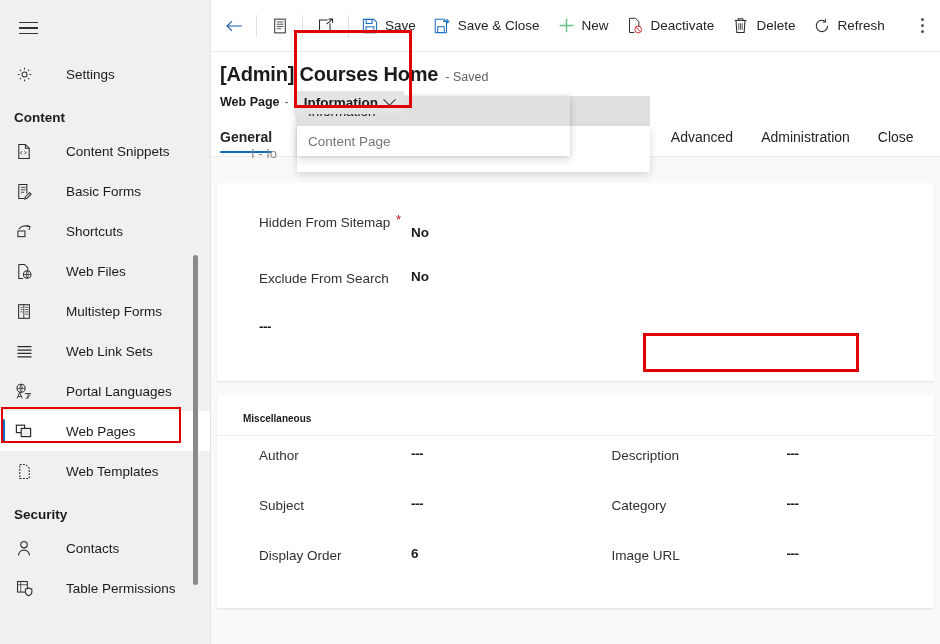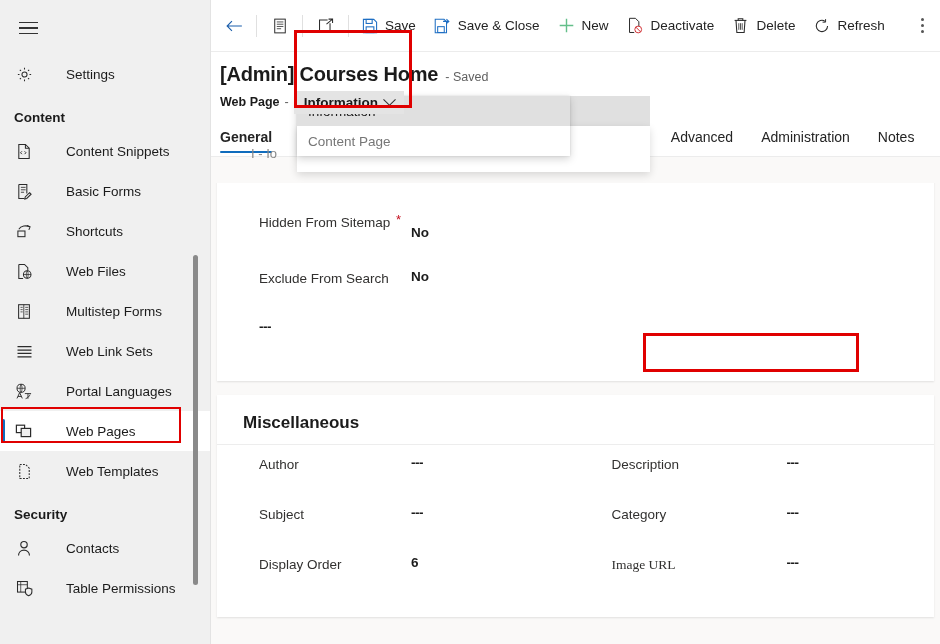--- a/index.html
+++ b/index.html
@@ -178,21 +178,21 @@
     background: #faf9f8;
     padding: 0 6px;
     overflow: hidden;
   }
   .card {
     background: #ffffff; margin: 0 0 14px 0;
     box-shadow: 0 0.6px 1.8px rgba(0,0,0,0.10), 0 0.1px 0.3px rgba(0,0,0,0.07);
   }
   .card.top { margin-top: -12px; }
   .sec-title {
-    font-size: 17px; font-weight: bold; color: #1b1b1b;
+    font-size: 10px; font-weight: bold; color: #1b1b1b;
     padding: 18px 0 11px 26px;
     border-bottom: 1px solid #ededed;
   }
   .grid2 { display: flex; }
   .col { width: 50%; padding: 8px 0 14px 0; }
   .row {
     display: flex; align-items: flex-start;
     min-height: 50px; padding-left: 42px; position: relative;
   }
   .row .lab {
@@ -483,21 +483,21 @@
           <span class="chev"></span>
         </span>
       </div>
     </div>
 
     <div class="tabs">
       <span class="tab sel">General</span>
       <span class="tab" style="margin-left:268px;">ontrol Rules</span>
       <span class="tab">Advanced</span>
       <span class="tab">Administration</span>
-      <span class="tab">Notes</span>
+      <span class="tab">Close</span>
     </div>
 
     <div class="ghost-text">I - Io</div>
 
     <div class="dd-wide"></div>
     <div class="dd-wide2"></div>
     <div class="dropdown">
       <div class="dd-item hl">Information</div>
       <div class="dd-item dim">Content Page</div>
     </div>
@@ -553,21 +553,21 @@
           <div class="col" style="padding-left:0;">
             <div class="row" style="padding-left:36px;">
               <div class="lab" style="width:175px;flex:0 0 175px;">Description</div>
               <div class="val dash">---</div>
             </div>
             <div class="row" style="padding-left:36px;">
               <div class="lab" style="width:175px;flex:0 0 175px;">Category</div>
               <div class="val dash">---</div>
             </div>
             <div class="row" style="padding-left:36px;">
-              <div class="lab" style="width:175px;flex:0 0 175px;font-family:Liberation Serif, serif;">Image URL</div>
+              <div class="lab" style="width:175px;flex:0 0 175px;">Image URL</div>
               <div class="val dash">---</div>
             </div>
           </div>
 
         </div>
       </div>
 
     </div>
 
     <div class="redbox-desc" style="left:432px;top:333px;"></div>

